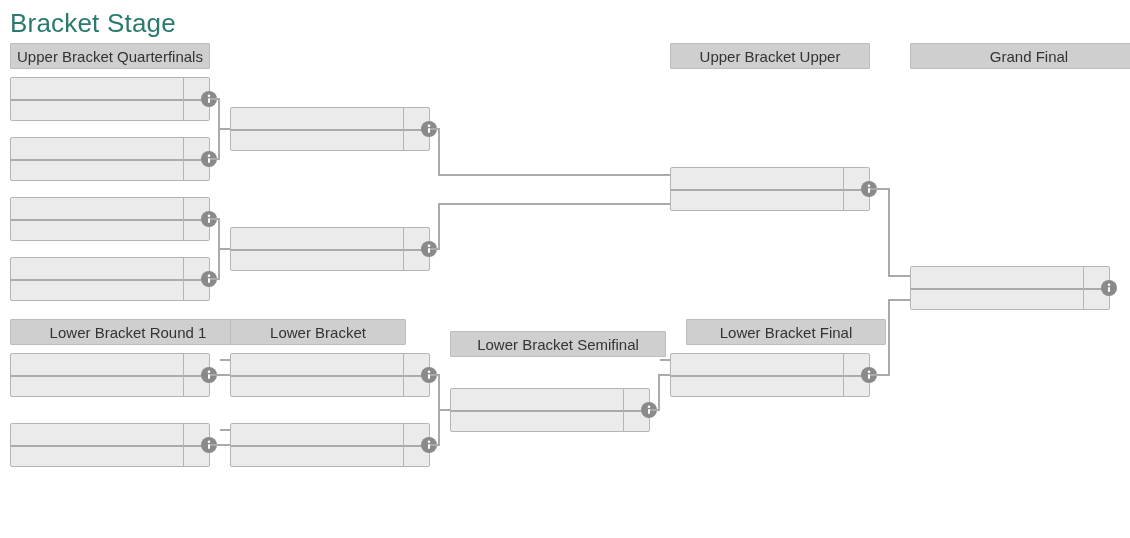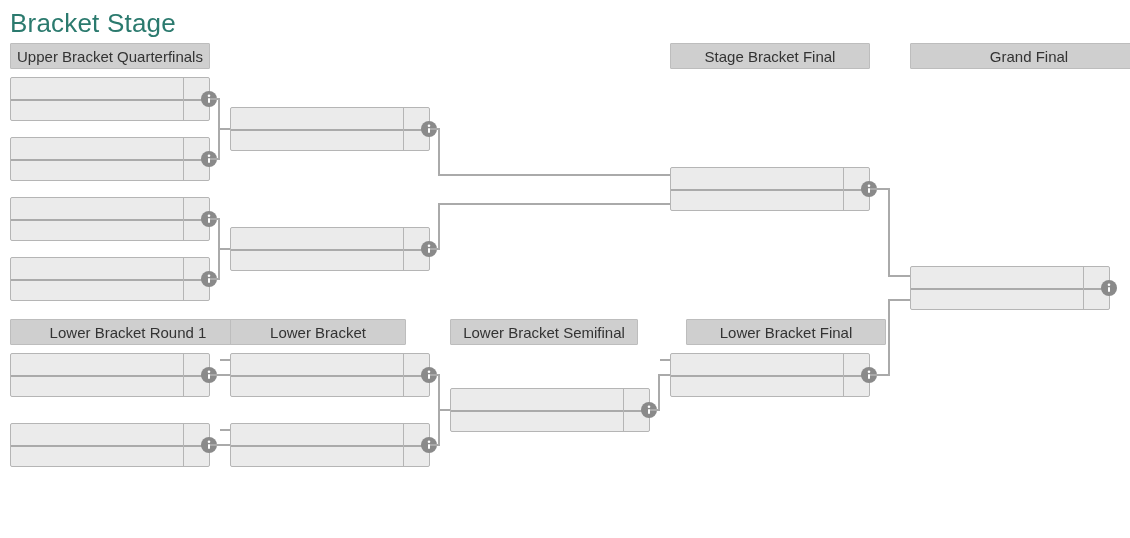--- a/index.html
+++ b/index.html
@@ -71,26 +71,26 @@
   }
 </style>
 </head>
 <body>
 
 <h2 class="title">Bracket Stage</h2>
 
 <div class="stage">
 
   <div class="round-header" style="left:0px;   top:0px;  width:200px;">Upper Bracket Quarterfinals</div>
-  <div class="round-header" style="left:660px; top:0px;  width:200px;">Stage Bracket Final</div>
+  <div class="round-header" style="left:660px; top:0px;  width:200px;">Upper Bracket Upper</div>
   <div class="round-header" style="left:900px; top:0px;  width:238px;">Grand Final</div>
 
   <div class="round-header" style="left:0px;   top:276px; width:236px;">Lower Bracket Round 1</div>
   <div class="round-header" style="left:220px; top:276px; width:176px;">Lower Bracket Quarterfinals</div>
-  <div class="round-header" style="left:440px; top:276px; width:188px;">Lower Bracket Semifinal</div>
+  <div class="round-header" style="left:440px; top:288px; width:216px;">Lower Bracket Semifinal</div>
   <div class="round-header" style="left:660px; top:276px; width:200px;margin-left:16px;">Lower Bracket Final</div>
 
   <div class="match" style="left:0px; top:34px;  width:200px;">
       <div class="mid"></div>
       <div class="scorecol"></div>
       <div class="info">
         <svg width="8" height="10" viewBox="0 0 8 10">
           <circle cx="4" cy="1.8" r="1.3" fill="#fff"></circle>
           <rect x="3" y="4" width="2" height="5" rx="1" fill="#fff"></rect>
         </svg>

